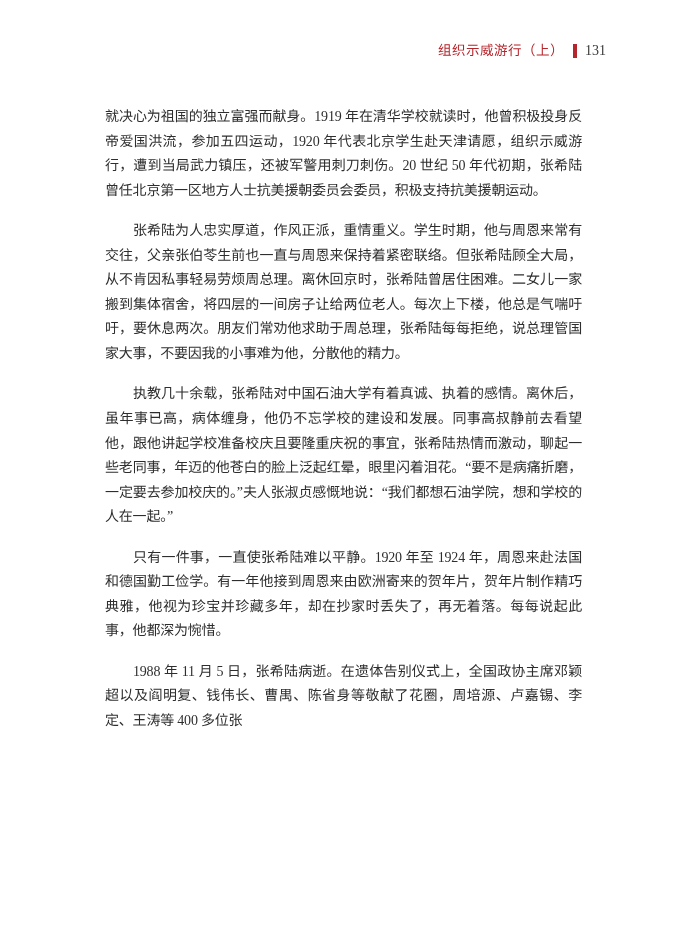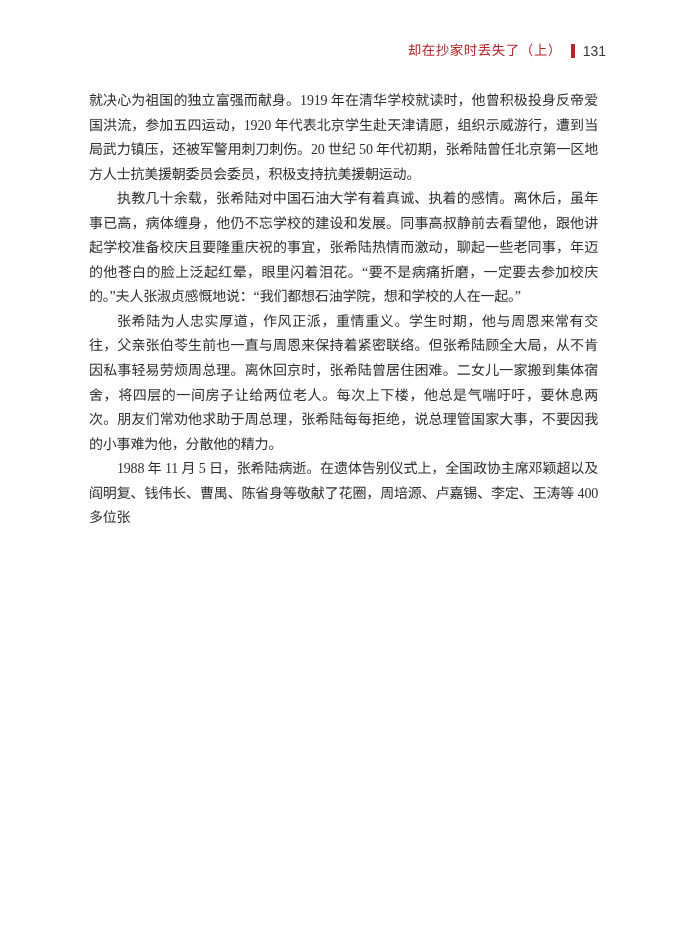--- a/index.html
+++ b/index.html
@@ -31,57 +31,58 @@
     letter-spacing: 0.5px;
   }
   .header-divider {
     display: inline-block;
     width: 4px;
     height: 14px;
     background: #b5262c;
     margin: 0 8px 0 9px;
   }
   .header-page-number {
-    font-family: Liberation Sans, sans-serif;
+    font-family: Liberation Serif, serif;
     font-size: 14px;
     color: #3a3a3a;
   }
   
   .content {
     position: absolute;
     left: 89px;
     top: 89px;
     width: 509px;
   }
   .content p {
-    margin: 0;
+    margin: 16px;
     padding: 0;
     font-size: 14px;
     line-height: 24.55px;
     letter-spacing: -0.2px;
     text-align: justify;
     text-justify: inter-character;
     text-indent: 2em;
     word-break: break-all;
   }
   .content p.continuation {
     text-indent: 0;
   }
 </style>
 </head>
 <body>
 
 <div class="page">
 
   <header class="running-header">
-    <span class="header-title">却在抄家时丢失了（上）</span>
+    <span class="header-title">组织示威游行（上）</span>
     <span class="header-divider"></span>
     <span class="header-page-number">131</span>
   </header>
 
   <main class="content">
     <p class="continuation">就决心为祖国的独立富强而献身。1919 年在清华学校就读时，他曾积极投身反帝爱国洪流，参加五四运动，1920 年代表北京学生赴天津请愿，组织示威游行，遭到当局武力镇压，还被军警用刺刀刺伤。20 世纪 50 年代初期，张希陆曾任北京第一区地方人士抗美援朝委员会委员，积极支持抗美援朝运动。</p>
+    <p>张希陆为人忠实厚道，作风正派，重情重义。学生时期，他与周恩来常有交往，父亲张伯苓生前也一直与周恩来保持着紧密联络。但张希陆顾全大局，从不肯因私事轻易劳烦周总理。离休回京时，张希陆曾居住困难。二女儿一家搬到集体宿舍，将四层的一间房子让给两位老人。每次上下楼，他总是气喘吁吁，要休息两次。朋友们常劝他求助于周总理，张希陆每每拒绝，说总理管国家大事，不要因我的小事难为他，分散他的精力。</p>
     <p>执教几十余载，张希陆对中国石油大学有着真诚、执着的感情。离休后，虽年事已高，病体缠身，他仍不忘学校的建设和发展。同事高叔静前去看望他，跟他讲起学校准备校庆且要隆重庆祝的事宜，张希陆热情而激动，聊起一些老同事，年迈的他苍白的脸上泛起红晕，眼里闪着泪花。“要不是病痛折磨，一定要去参加校庆的。”夫人张淑贞感慨地说：“我们都想石油学院，想和学校的人在一起。”</p>
-    <p>张希陆为人忠实厚道，作风正派，重情重义。学生时期，他与周恩来常有交往，父亲张伯苓生前也一直与周恩来保持着紧密联络。但张希陆顾全大局，从不肯因私事轻易劳烦周总理。离休回京时，张希陆曾居住困难。二女儿一家搬到集体宿舍，将四层的一间房子让给两位老人。每次上下楼，他总是气喘吁吁，要休息两次。朋友们常劝他求助于周总理，张希陆每每拒绝，说总理管国家大事，不要因我的小事难为他，分散他的精力。</p>
+    <p>只有一件事，一直使张希陆难以平静。1920 年至 1924 年，周恩来赴法国和德国勤工俭学。有一年他接到周恩来由欧洲寄来的贺年片，贺年片制作精巧典雅，他视为珍宝并珍藏多年，却在抄家时丢失了，再无着落。每每说起此事，他都深为惋惜。</p>
     <p>1988 年 11 月 5 日，张希陆病逝。在遗体告别仪式上，全国政协主席邓颖超以及阎明复、钱伟长、曹禺、陈省身等敬献了花圈，周培源、卢嘉锡、李定、王涛等 400 多位张</p>
   </main>
 
 </div>
 
 </body></html>

